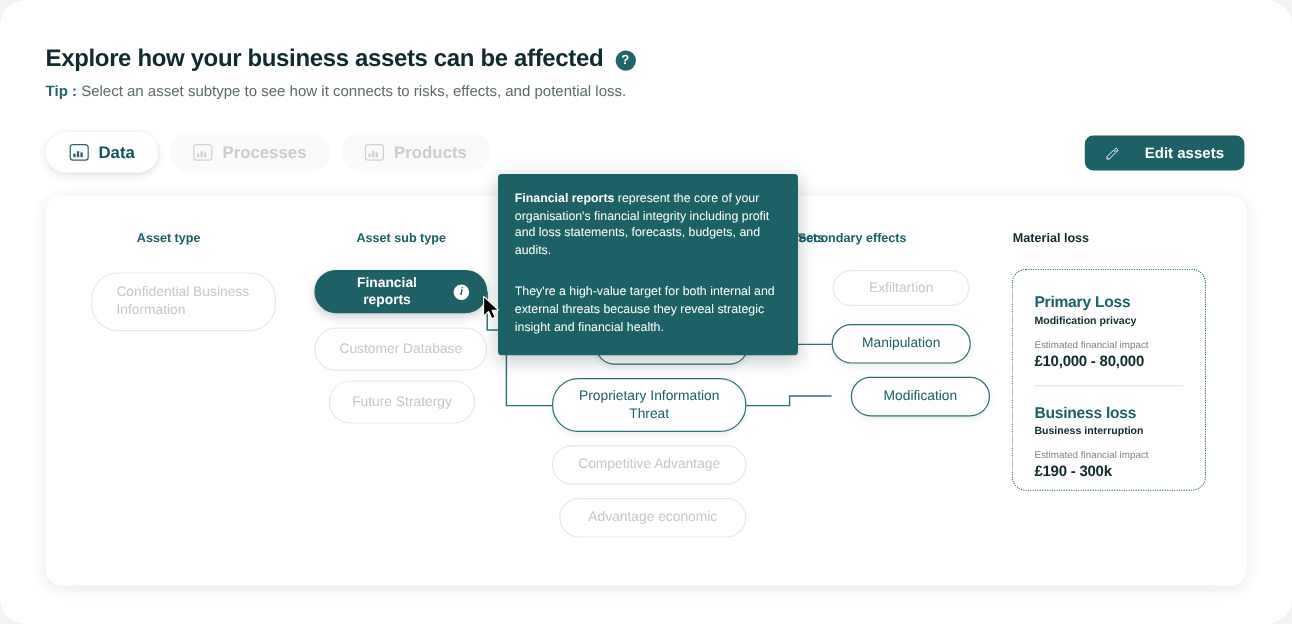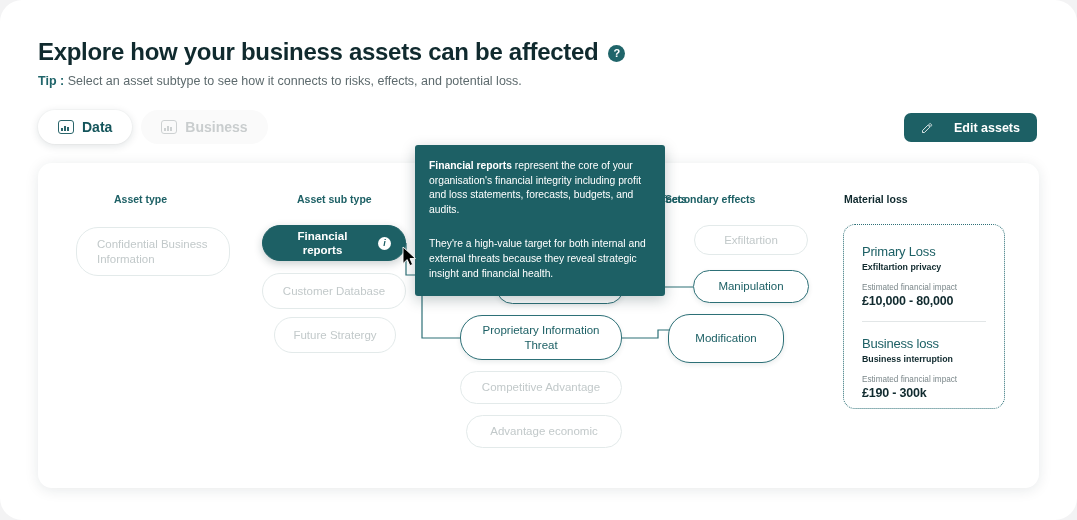--- a/index.html
+++ b/index.html
@@ -15,21 +15,21 @@
     width:1077px;height:520px;
     background:#ffffff;
     border-radius:22px;
     overflow:hidden;
   }
 
   
   .hdr{position:absolute;left:38px;top:38px;width:700px;}
   .hdr-title-row{display:flex;align-items:center;gap:10px;}
   .hdr-title{
-    font-size:24px;font-weight:bold;color:#102a2e;letter-spacing:-0.3px;
+    font-size:20px;font-weight:bold;color:#102a2e;letter-spacing:-0.3px;
     white-space:nowrap;
   }
   .help-icon{
     width:17px;height:17px;border-radius:50%;
     background:#20656a;color:#fff;
     font-size:11px;font-weight:bold;
     display:flex;align-items:center;justify-content:center;
     line-height:1;flex:none;margin-top:2px;cursor:pointer;
   }
   .hdr-tip{margin-top:8px;font-size:12.5px;color:#5d6a6d;white-space:nowrap;}
@@ -98,21 +98,21 @@
     font-size:9px;font-weight:bold;display:flex;align-items:center;justify-content:center;
     flex:none;margin-left:10px;font-style:italic;
   }
 
   
   .mloss{
     position:absolute;left:843px;top:224px;width:162px;height:185px;
     border:1.6px dotted #2d7077;border-radius:12px;box-sizing:border-box;
     padding:19px 18px 0 18px;
   }
-  .ml-h{font-size:13px;font-weight:normal;color:#1d6065;letter-spacing:-.2px;}
+  .ml-h{font-size:13px;font-weight:bold;color:#1d6065;letter-spacing:-.2px;}
   .ml-s{font-size:8.8px;font-weight:bold;color:#102a2e;margin-top:3px;}
   .ml-l{font-size:8.2px;color:#7b878a;margin-top:11px;}
   .ml-v{font-size:12.5px;font-weight:bold;color:#102a2e;margin-top:2px;letter-spacing:-.2px;}
   .ml-div{height:1px;background:#e2e6e7;margin:13px 0 0 0;}
 
   
   .tip{
     position:absolute;left:415px;top:145px;width:250px;
     background:#1d6065;color:#ffffff;border-radius:3px;
     padding:14px 14px 15px 14px;box-sizing:border-box;
@@ -152,21 +152,29 @@
           <i></i>
         </span>
       <span>Data</span>
     </div>
     <div class="tab">
       <span class="tico">
           <i></i>
           <i></i>
           <i></i>
         </span>
-      <span>Business</span>
+      <span>Processes</span>
+    </div>
+    <div class="tab">
+      <span class="tico">
+          <i></i>
+          <i></i>
+          <i></i>
+        </span>
+      <span>Products</span>
     </div>
   </div>
 
   <div class="edit-btn">
     <svg class="pencil" viewBox="0 0 16 16">
       <path d="M2 11.4V14h2.6l7.2-7.2-2.6-2.6L2 11.4zM13.8 4.4a.7.7 0 0 0 0-1L12.6 2.2a.7.7 0 0 0-1 0l-1.1 1.1 2.6 2.6 1.1-1.1z" fill="none" stroke="#ffffff" stroke-width="1.1" stroke-linejoin="round"></path>
     </svg>
     <span>Edit assets</span>
   </div>
 
@@ -218,28 +226,28 @@
     <div class="node" style="left:428px;top:252px;width:156px;height:33px;">
       <span>Advantage economic</span>
     </div>
 
     <div class="node" style="left:656px;top:62px;width:114px;height:30px;">
       <span>Exfiltartion</span>
     </div>
     <div class="node on" style="left:655px;top:107px;width:116px;height:33px;">
       <span>Manipulation</span>
     </div>
-    <div class="node on" style="left:630px;top:151px;width:116px;height:49px;justify-content:center;">
+    <div class="node on" style="left:671px;top:151px;width:116px;height:33px;justify-content:center;">
       <span>Modification</span>
     </div>
   </div>
 
   <div class="mloss">
     <div class="ml-h">Primary Loss</div>
-    <div class="ml-s">Exfiltartion privacy</div>
+    <div class="ml-s">Modification privacy</div>
     <div class="ml-l">Estimated financial impact</div>
     <div class="ml-v">£10,000 - 80,000</div>
     <div class="ml-div"></div>
     <div class="ml-h" style="margin-top:14px;">Business loss</div>
     <div class="ml-s">Business interruption</div>
     <div class="ml-l">Estimated financial impact</div>
     <div class="ml-v">£190 - 300k</div>
   </div>
 
   <div class="tip">

